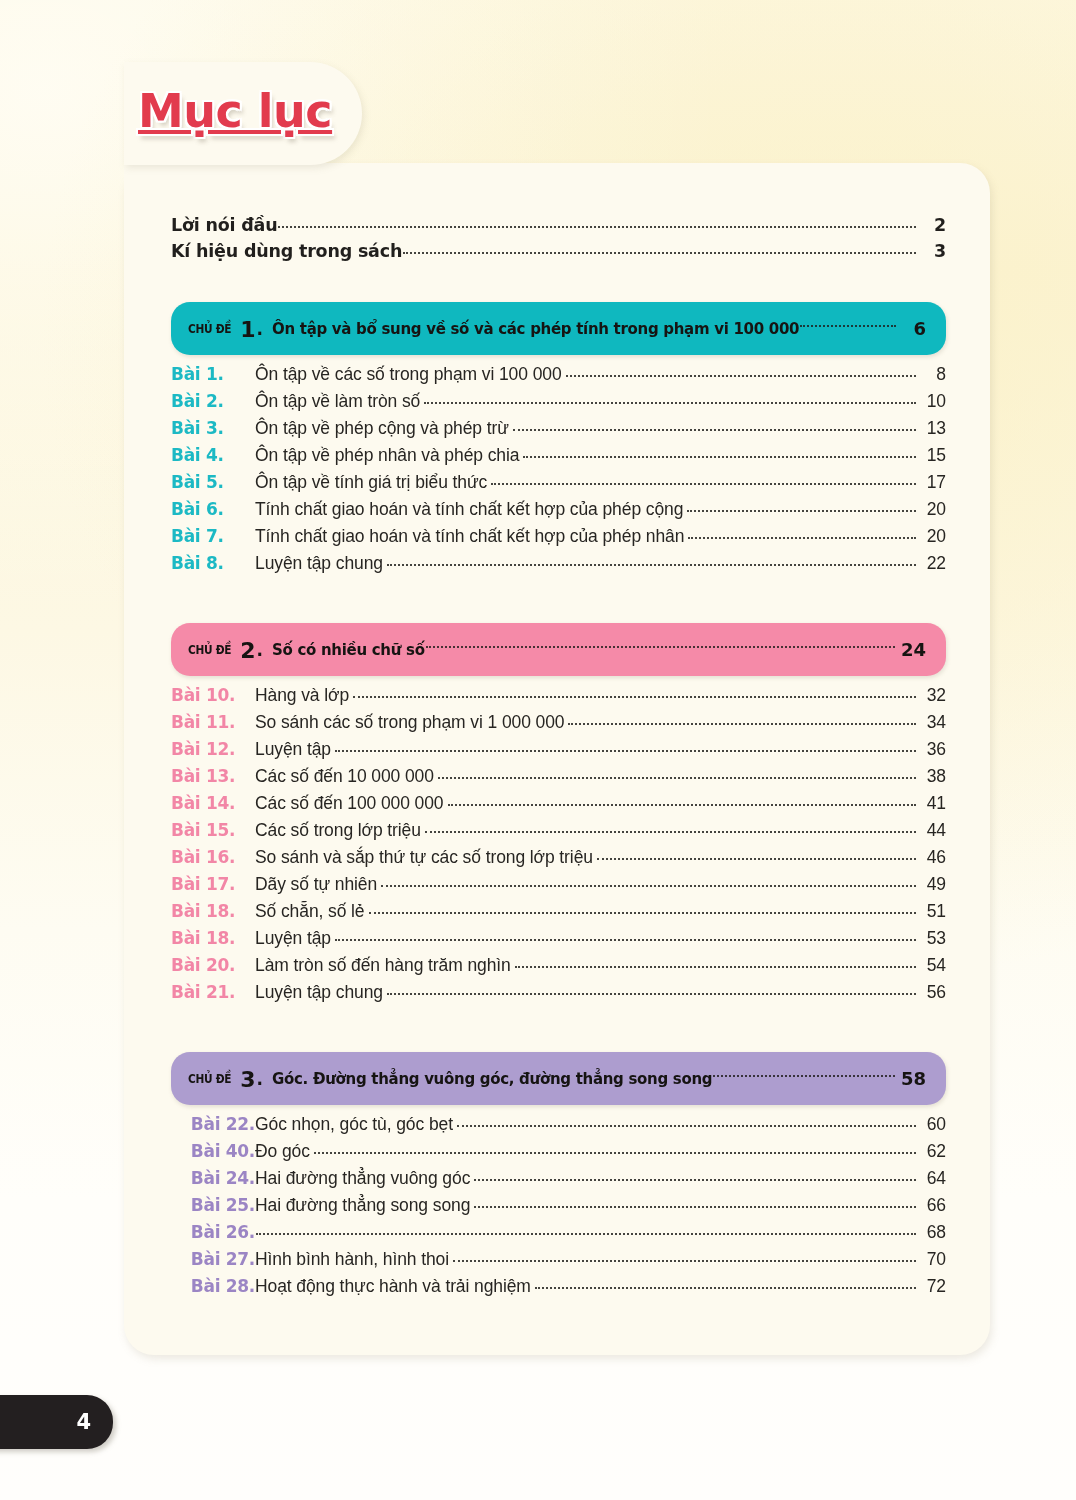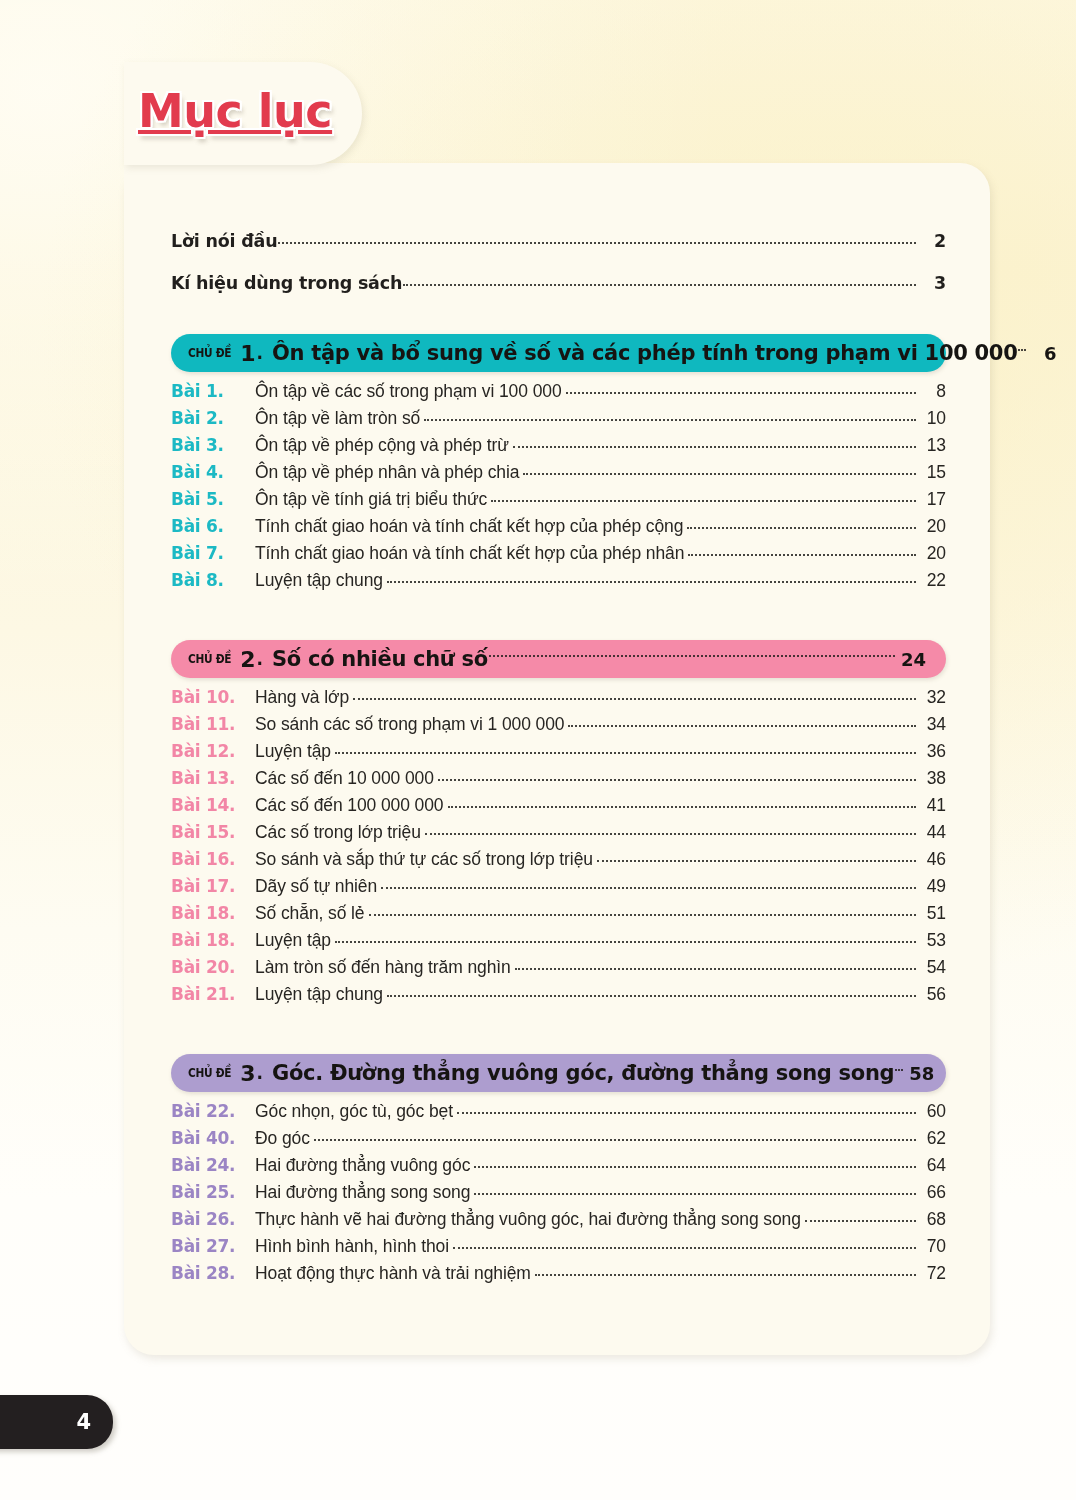--- a/index.html
+++ b/index.html
@@ -107,21 +107,20 @@
     align-items: baseline;
     white-space: nowrap;
   }
   .front-row {
     font-family: "DejaVu Sans", sans-serif;
     font-weight: bold;
     font-size: 17.5px;
     color: #211f1d;
     height: 26px;
     letter-spacing: -0.2px;
-    margin-top: 16px;
   }
   .lesson-row {
     font-size: 17.5px;
     color: #272522;
     height: 27px;
     letter-spacing: -0.1px;
   }
 
   .leader {
     flex: 1 1 auto;
@@ -156,21 +155,21 @@
   .lesson-title {
     flex: 0 0 auto;
     padding-right: 3px;
   }
 
   
   .chapter-bar {
     position: relative;
     display: flex;
     align-items: center;
-    height: 38px;
+    height: 53px;
     border-radius: 19px;
     padding: 0 20px 0 17px;
     box-sizing: border-box;
     color: #161412;
     box-shadow: 1px 2px 4px rgba(130,120,100,0.20);
     white-space: nowrap;
   }
   .ch-kicker {
     font-family: "DejaVu Sans", sans-serif;
     font-weight: bold;
@@ -191,42 +190,42 @@
   }
   .ch-dot {
     font-family: "DejaVu Sans", sans-serif;
     font-weight: bold;
     font-size: 17px;
     margin-right: 9px;
   }
   .ch-title {
     font-family: "DejaVu Sans", sans-serif;
     font-weight: bold;
-    font-size: 21px;
+    font-size: 15px;
     letter-spacing: -0.3px;
   }
   .chapter-bar .leader {
     border-bottom-color: #1d1b19;
     border-bottom-width: 2.4px;
     opacity: 0.8;
     top: -3px;
   }
   .chapter-bar .pagenum {
     font-family: "DejaVu Sans", sans-serif;
     font-weight: bold;
     font-size: 18px;
   }
 
   .ch1 { background: #0fb8bf; }
   .ch2 { background: #f58aa8; }
   .ch3 { background: #ad9dcf; }
 
   .lbl1 { color: #1cb9c4; }
   .lbl2 { color: #f286a6; }
-  .lbl3 { color: #9b85c4; }
+  .lbl3 { color: #9b85c4; text-align: right; }
 
   
   .gap-front  { height: 35px; }
   .gap-afterbar { height: 9px; }
   .gap-block  { height: 43px; }
 
   
   .pagetab {
     position: absolute;
     left: -40px;
@@ -456,21 +455,20 @@
           <span class="pagenum">64</span>
         </div>
         <div class="lesson-row">
           <span class="lesson-label lbl3">Bài 25.</span>
           <span class="lesson-title">Hai đường thẳng song song</span>
           <span class="leader"></span>
           <span class="pagenum">66</span>
         </div>
         <div class="lesson-row">
           <span class="lesson-label lbl3">Bài 26.</span>
-          <span class="lesson-title">Thực hành vẽ hai đường thẳng vuông góc, hai đường thẳng song song</span>
           <span class="leader"></span>
           <span class="pagenum">68</span>
         </div>
         <div class="lesson-row">
           <span class="lesson-label lbl3">Bài 27.</span>
           <span class="lesson-title">Hình bình hành, hình thoi</span>
           <span class="leader"></span>
           <span class="pagenum">70</span>
         </div>
         <div class="lesson-row">

